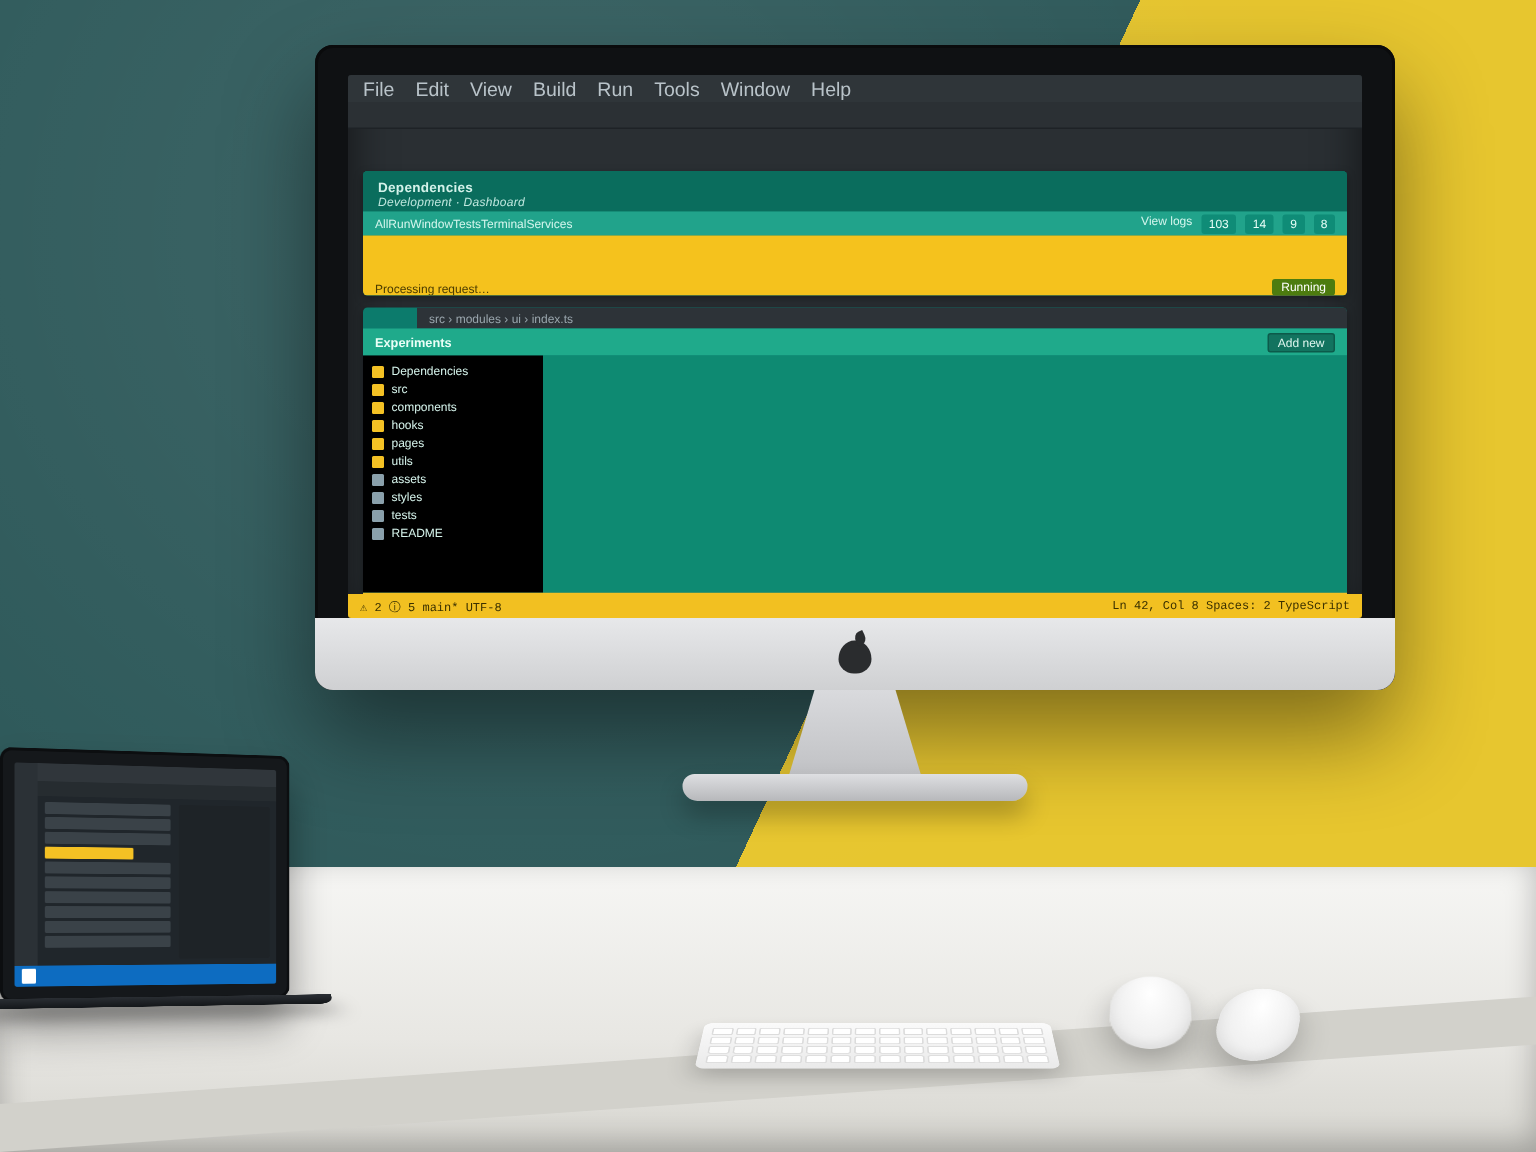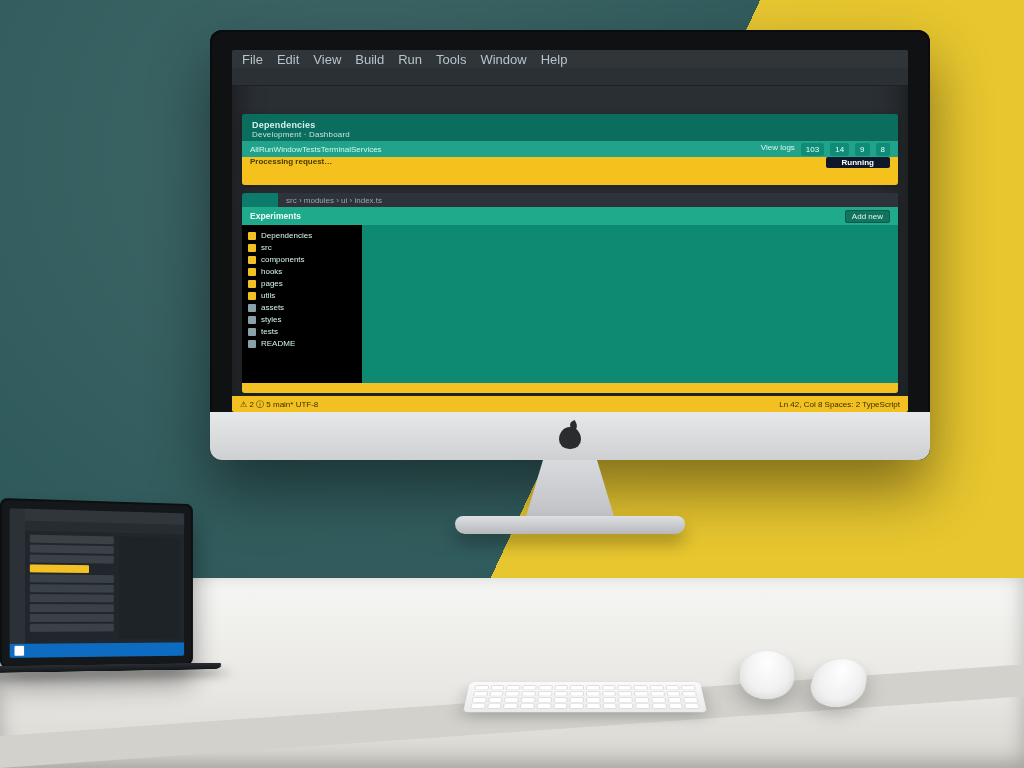--- a/index.html
+++ b/index.html
@@ -91,46 +91,46 @@
   }
   .menubar .item{ cursor:default; }
   .ide .toolbar{
     height:18px; background:#2b3034; border-bottom:1px solid #1e2226;
   }
 
   .ide .work{ position:absolute; left:0; right:0; top:58px; bottom:16px; padding:6px 10px 0; }
   .statusbar{
     position:absolute; left:0; right:0; bottom:0; height:16px;
     background:#f2c021; display:flex; align-items:center; justify-content:space-between;
-    padding:0 8px; font-size:8px; color:#3a3000;
+    padding:0 8px; font-size:8px; color:#3a3000;font-family:Liberation Mono, monospace;
   }
 
   .panel{
     background:#063; background:#0c7b6c; border-radius:3px; overflow:hidden;
     box-shadow: 0 2px 6px rgba(0,0,0,0.35);
   }
   .panel.teal{ background:#0e7e6b; }
   .panel .ph{
     padding:6px 10px 2px; color:#d4f2ea; font-weight:600; font-size:9px; letter-spacing:.2px;
     background:#0a6d5d;
   }
-  .panel .ph .sub{ display:block; font-weight:400; color:#bfe7de; font-size:8px;}
+  .panel .ph .sub{ display:block; font-weight:400; color:#bfe7de; font-size:8px;font-style:italic;}
   .panel .tabs{
     display:flex; align-items:center; gap:0; padding:0 8px; height:16px;
     background:#21a38b; color:#e8fff8; font-size:8px;
   }
   .panel .tabs .t { opacity:.9; }
   .panel .tabs .right{ margin-left:auto; display:flex; gap:6px; }
   .panel .tabs .chip{ background:#0f8c77; padding:0 5px; border-radius:2px; line-height:13px;}
   .panel .yellow{
-    height:28px; background:#f5c21d; display:flex; align-items:flex-start;
-    padding:0 8px; color:#4a3b00; font-size:8px;font-weight:bold;
+    height:40px; background:#f5c21d; display:flex; align-items:flex-end;
+    padding:0 8px; color:#4a3b00; font-size:8px;
   }
   .panel .yellow .pill{
-    margin-left:auto; background:#0f172a; color:#fff; padding:1px 16px; border-radius:2px; font-size:8px;
+    margin-left:auto; background:#4d7c0f; color:#fff; padding:1px 6px; border-radius:2px; font-size:8px;
   }
 
   .gap{ height:8px; }
 
   .panel2 .crumb{
     height:14px; background:#2d3338; display:flex; align-items:center; gap:6px;
     padding:0 8px; color:#9aa6ad; font-size:8px;margin-left:36px;
   }
   .panel2 .header-green{
     height:18px; background:#1faa8b; display:flex; align-items:center; justify-content:space-between;

